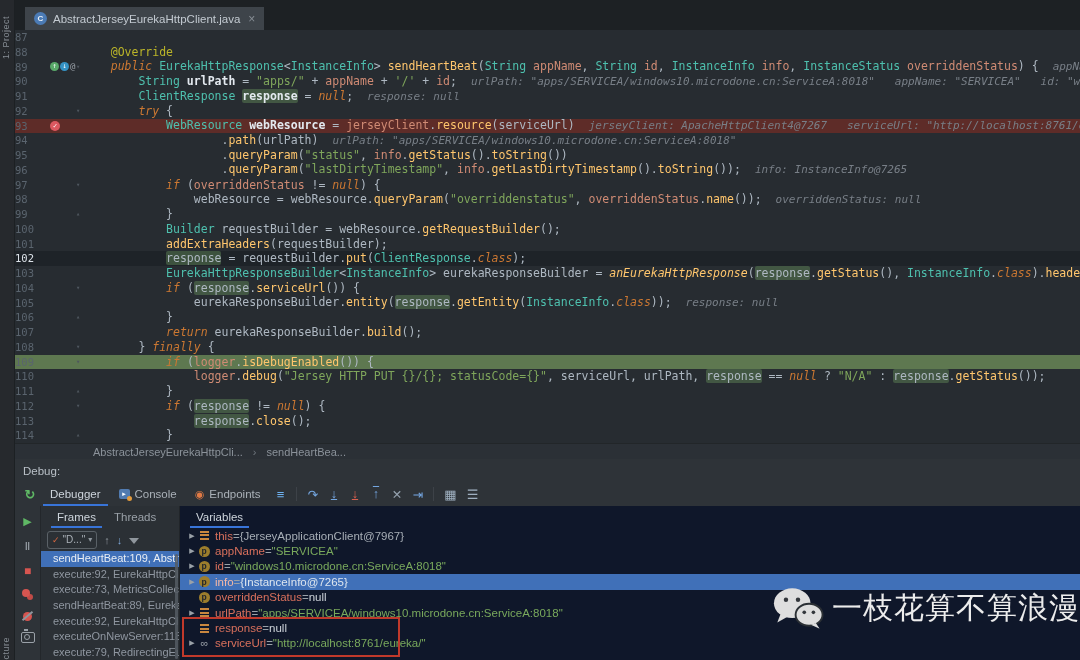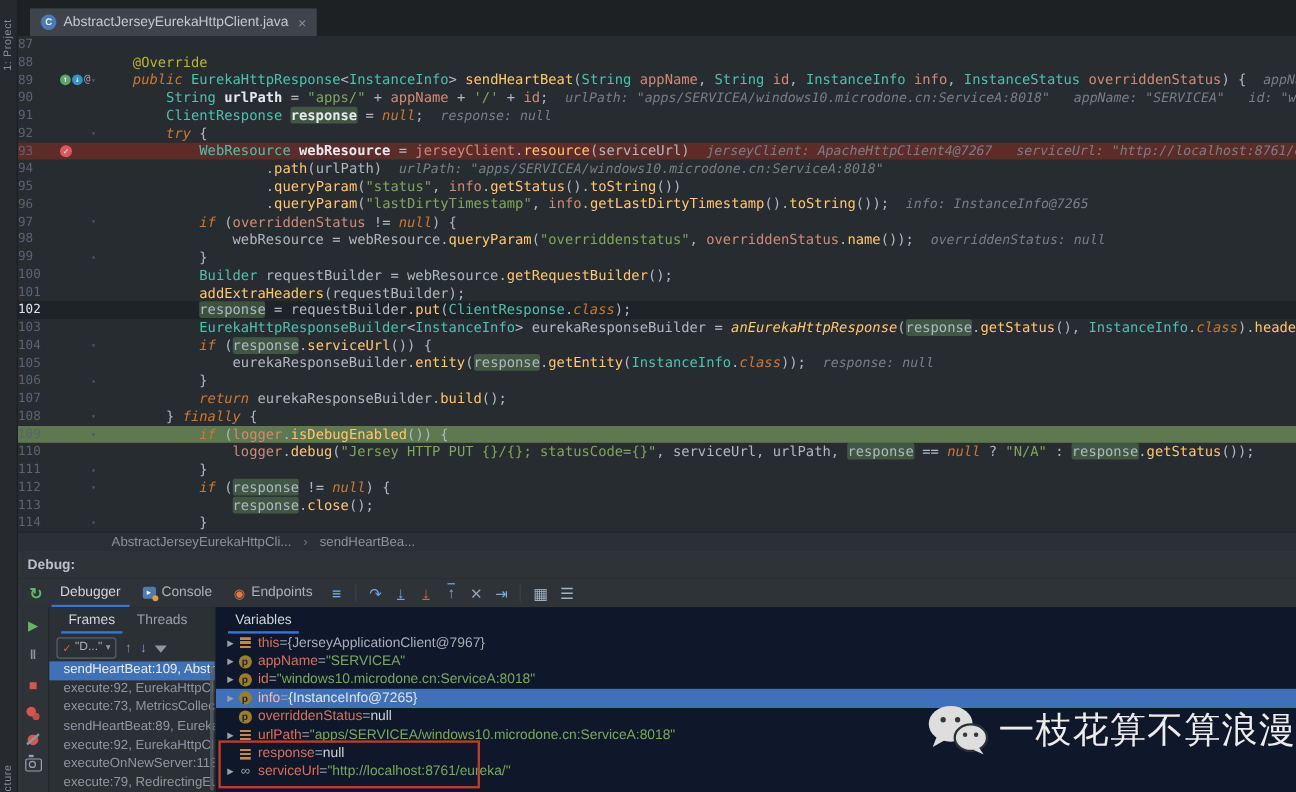--- a/index.html
+++ b/index.html
@@ -51,21 +51,21 @@
   .tk-hl{background:rgba(96,134,88,.48);border-radius:2px;}
   .tk-hint{color:#787f87;font-style:italic;margin-left:14px;font-size:11px;}
 
   
   .crumbs{position:absolute;left:15px;top:443px;right:0;height:16px;background:#2b3036;border-top:1px solid #222629;
           display:flex;align-items:center;gap:10px;padding-left:78px;font-size:11px;color:#8b929a;z-index:2;}
   .csep{color:#6f767e;}
 
   
   .debug{position:absolute;left:15px;top:459px;right:0;bottom:0;background:#2b3035;z-index:3;}
-  .runtabs{position:absolute;left:0;right:0;top:0;height:23px;background:#2e3338;display:flex;align-items:stretch;border-bottom:1px solid #23272b;font-weight:bold;}
+  .runtabs{position:absolute;left:0;right:0;top:0;height:23px;background:#2e3338;display:flex;align-items:stretch;border-bottom:1px solid #23272b;}
   .dbglabel{font-size:11.5px;color:#b9c0c7;display:flex;align-items:center;padding:0 12px 0 8px;}
   .rtab{display:flex;align-items:flex-end;gap:5px;padding:0 9px;font-size:11.5px;color:#b2b9c0;position:relative;margin-top:40px;}
   .rtab.active{background:#383e44;color:#d3dae1;}
   .rtab.active::after{content:'';position:absolute;left:0;right:0;bottom:0;height:3px;background:#3874d8;}
   .leaf{width:9px;height:9px;background:#67b33e;border-radius:1px 75% 1px 75%;transform:rotate(-45deg);flex:0 0 9px;}
   .rclose{color:#7b828a;font-size:11px;margin-left:3px;}
 
   .dtoolbar{position:absolute;left:0;right:0;top:23px;height:24px;background:#2e3338;display:flex;align-items:stretch;
             border-bottom:1px solid #23272b;padding-left:4px;}
   .dicon{display:flex;align-items:center;justify-content:center;width:22px;font-size:13px;color:#9fb0c0;}

